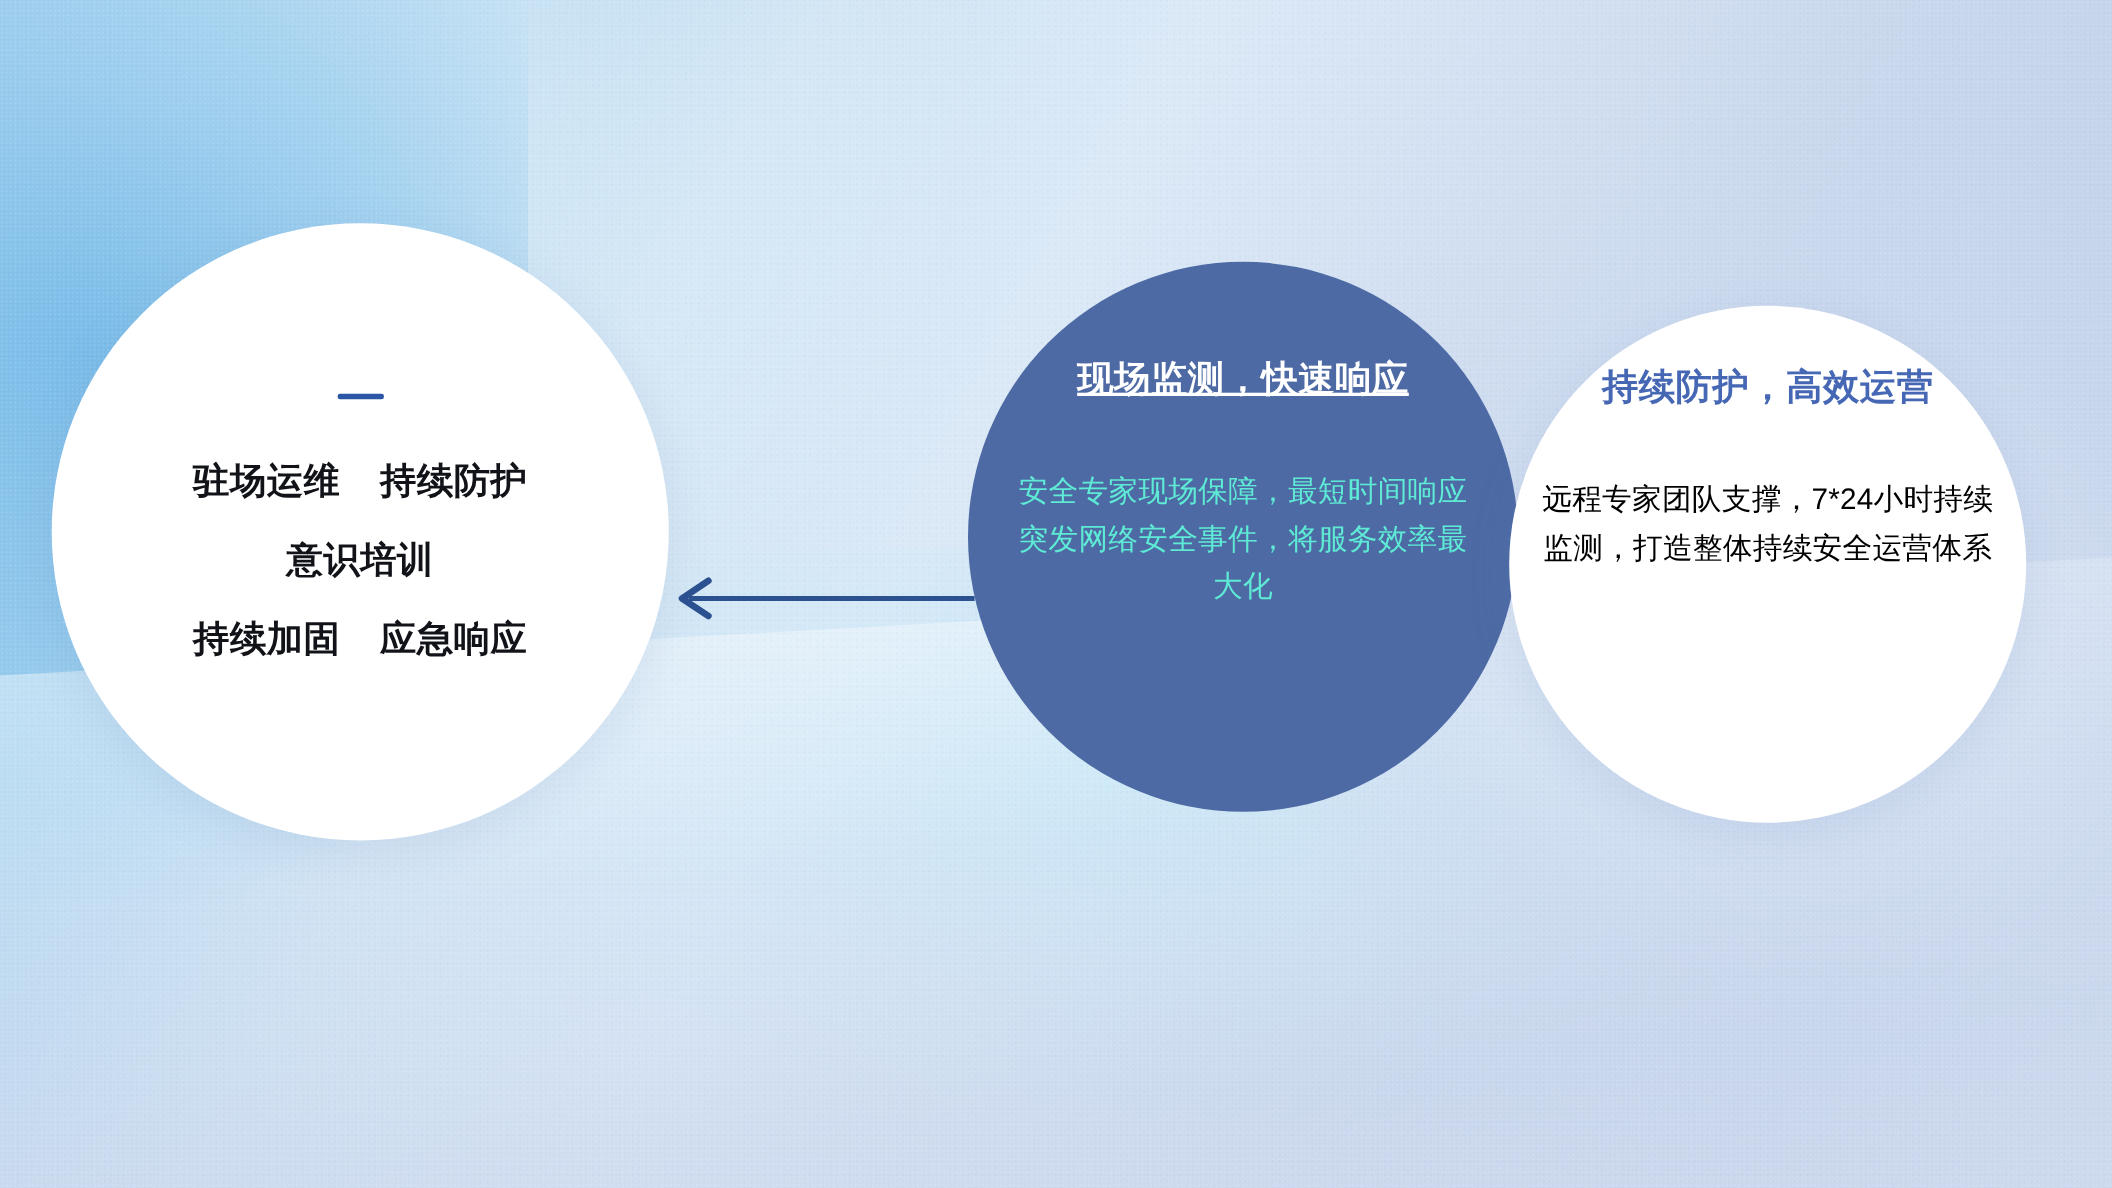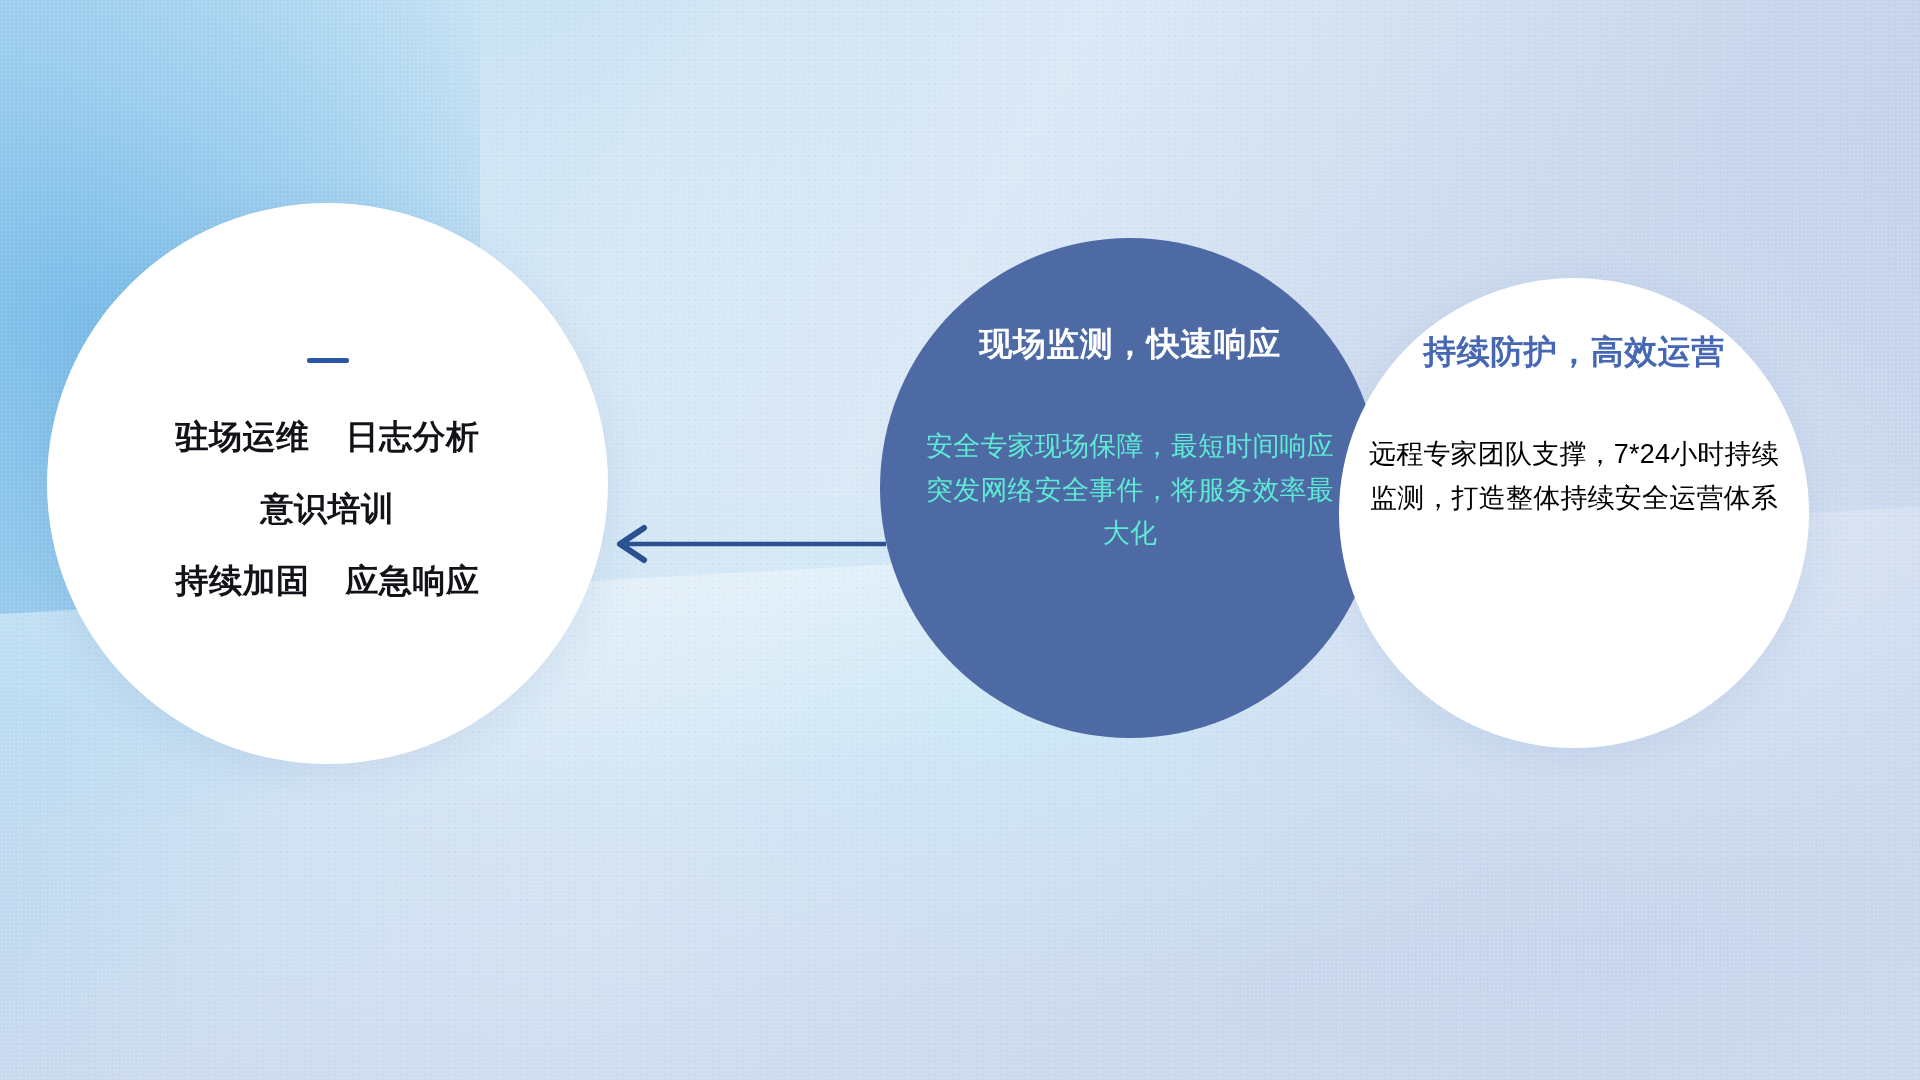--- a/index.html
+++ b/index.html
@@ -89,29 +89,29 @@
   #circle-mid {
     left:880px; top:238px; width:500px; height:500px;
     background:#4d6aa4;
     display:flex; flex-direction:column;
     align-items:center; justify-content:flex-start;
     padding:84px 44px 0 44px;
     z-index:3;
   }
   #circle-mid .c-title {
     font-size:33px; font-weight:bold; color:#ffffff;
-    letter-spacing:.5px; white-space:nowrap; margin-bottom:58px;
+    letter-spacing:.5px; white-space:nowrap; margin-bottom:58px;text-decoration:underline;
   }
   #circle-mid .c-body {
     font-size:27px; line-height:1.62; color:#5eead4;
     text-align:center; letter-spacing:.2px;
   }
 
   #circle-right {
-    left:1339px; top:278px; width:470px; height:470px;
+    left:1372px; top:278px; width:470px; height:470px;
     background:#ffffff;
     box-shadow:0 10px 40px rgba(90,125,180,.13);
     display:flex; flex-direction:column;
     align-items:center; justify-content:flex-start;
     padding:52px 28px 0 28px;
     z-index:4;
   }
   #circle-right .c-title {
     font-size:33px; font-weight:bold; color:#4567b4;
     letter-spacing:.5px; white-space:nowrap; margin-bottom:58px;
@@ -140,21 +140,21 @@
 
 <div id="stage">
 
   <div class="circle" id="circle-left">
 
     <div class="left-dash"></div>
 
     <div class="left-lines">
       <div class="left-row">
         <span>驻场运维</span>
-        <span>日志分析</span>
+        <span>持续防护</span>
       </div>
       <div class="left-row">
         <span>意识培训</span>
       </div>
       <div class="left-row">
         <span>持续加固</span>
         <span>应急响应</span>
       </div>
     </div>
   </div>

